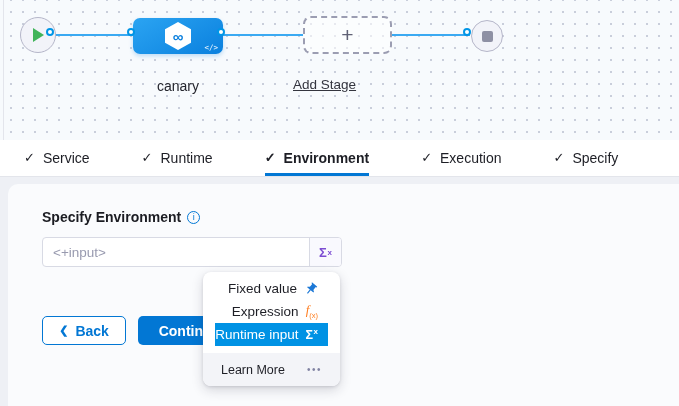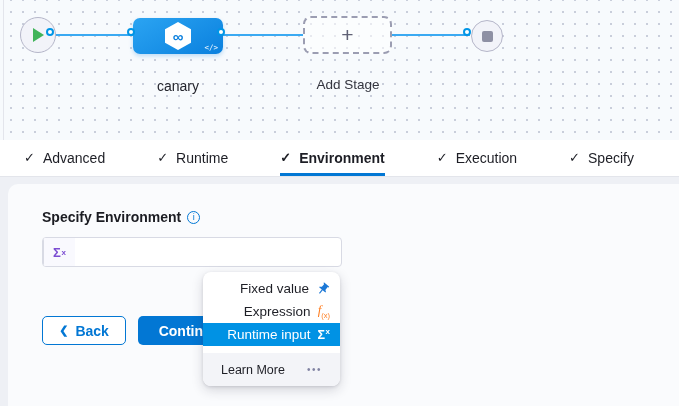--- a/index.html
+++ b/index.html
@@ -41,22 +41,22 @@
   .code-glyph { position:absolute; right:5px; bottom:2px; color:#eaf5ff; font-size:7.5px;
                 font-family:"DejaVu Sans Mono",monospace; }
   .stage-label { position:absolute; left:133px; top:78px; width:90px; text-align:center;
                  font-size:14px; color:#25262e; }
 
   .addstage-box { position:absolute; left:303px; top:16px; width:89px; height:38px;
                   border:2px dashed #9b9db2; border-radius:8px;
                   background:rgba(255,255,255,.55); display:flex; align-items:center;
                   justify-content:center; z-index:3; }
   .plus-glyph { font-size:21px; color:#5f6175; font-weight:300; line-height:1; margin-top:-2px; }
-  .addstage-label { position:absolute; left:293px; top:77px; width:110px; text-align:center;
-                    font-size:13.5px; color:#34353f; }
+  .addstage-label { position:absolute; left:293px; top:77px; width:110px; 
+                    font-size:13.5px; color:#34353f;text-decoration:underline; }
 
   .end-node { position:absolute; left:471px; top:20px; width:32px; height:32px;
               border-radius:50%; background:#f2f3f9; border:1.5px solid #b5b6c9;
               display:flex; align-items:center; justify-content:center; z-index:3; }
   .stop-square { width:11px; height:11px; background:#8e90a4; border-radius:2px; }
 
   
   .tabbar { position:absolute; left:0; top:140px; width:679px; height:37px; background:#fff;
             border-bottom:1px solid #e3e5eb; display:flex; align-items:stretch;
             padding-left:24px; }
@@ -93,21 +93,21 @@
          cursor:pointer; }
   .btn-back { left:42px; width:84px; background:#fff; border:1.5px solid #0277d4;
               color:#0277d4; gap:7px; }
   .btn-back .chev { font-size:11px; font-weight:bold; }
   .btn-continue { left:138px; width:102px; background:#0277d4; color:#fff; z-index:1; }
 
   
   .dropdown { position:absolute; left:203px; top:95px; width:137px; background:#fff;
               border-radius:8px; z-index:5; overflow:hidden;
               box-shadow:0 4px 12px rgba(40,41,61,.18), 0 1px 3px rgba(40,41,61,.14); }
-  .menu { padding:5px 0 7px; }
+  .menu { padding:5px 12px 7px; }
   .menu-item { height:23px; display:flex; align-items:center; justify-content:flex-end;
                gap:7px; padding:0 10px; font-size:13.5px; color:#1e1f26; cursor:pointer;
                white-space:nowrap; }
   .menu-item.selected { background:#0092e4; color:#fff; }
   .pin-svg { width:14px; height:14px; flex:0 0 14px; }
   .runtime-icon { color:#fff; font-weight:bold; font-size:12.5px; }
   .fx-icon { color:#ff7d1f; font-size:13px; font-family:"Liberation Serif",serif;
              font-style:italic; line-height:1; }
   .fx-icon sub { font-size:7.5px; font-style:normal;
                  font-family:"Liberation Sans",sans-serif; }
@@ -151,21 +151,21 @@
 
     <div class="port port1"></div>
     <div class="port port2"></div>
     <div class="port port3"></div>
     <div class="port port4"></div>
   </div>
 
   <div class="tabbar">
     <div class="tab">
       <span class="check">✓</span>
-      <span>Advanced</span>
+      <span>Service</span>
     </div>
     <div class="tab">
       <span class="check">✓</span>
       <span>Runtime</span>
     </div>
     <div class="tab active">
       <span class="check">✓</span>
       <span>Environment</span>
     </div>
     <div class="tab">
@@ -180,20 +180,21 @@
 
   <div class="content">
     <div class="panel"></div>
 
     <div class="form-label-row">
       <span class="form-label">Specify Environment</span>
       <span class="info-icon">i</span>
     </div>
 
     <div class="env-input-wrap">
+      <input class="env-input" type="text" readonly="" placeholder="&lt;+input&gt;" style="">
       <div class="sigma-btn">
         <span>Σ</span>
           <sup>x</sup>
       </div>
     </div>
 
     <div class="btn btn-back">
       <span class="chev">❮</span>
       <span>Back</span>
     </div>

